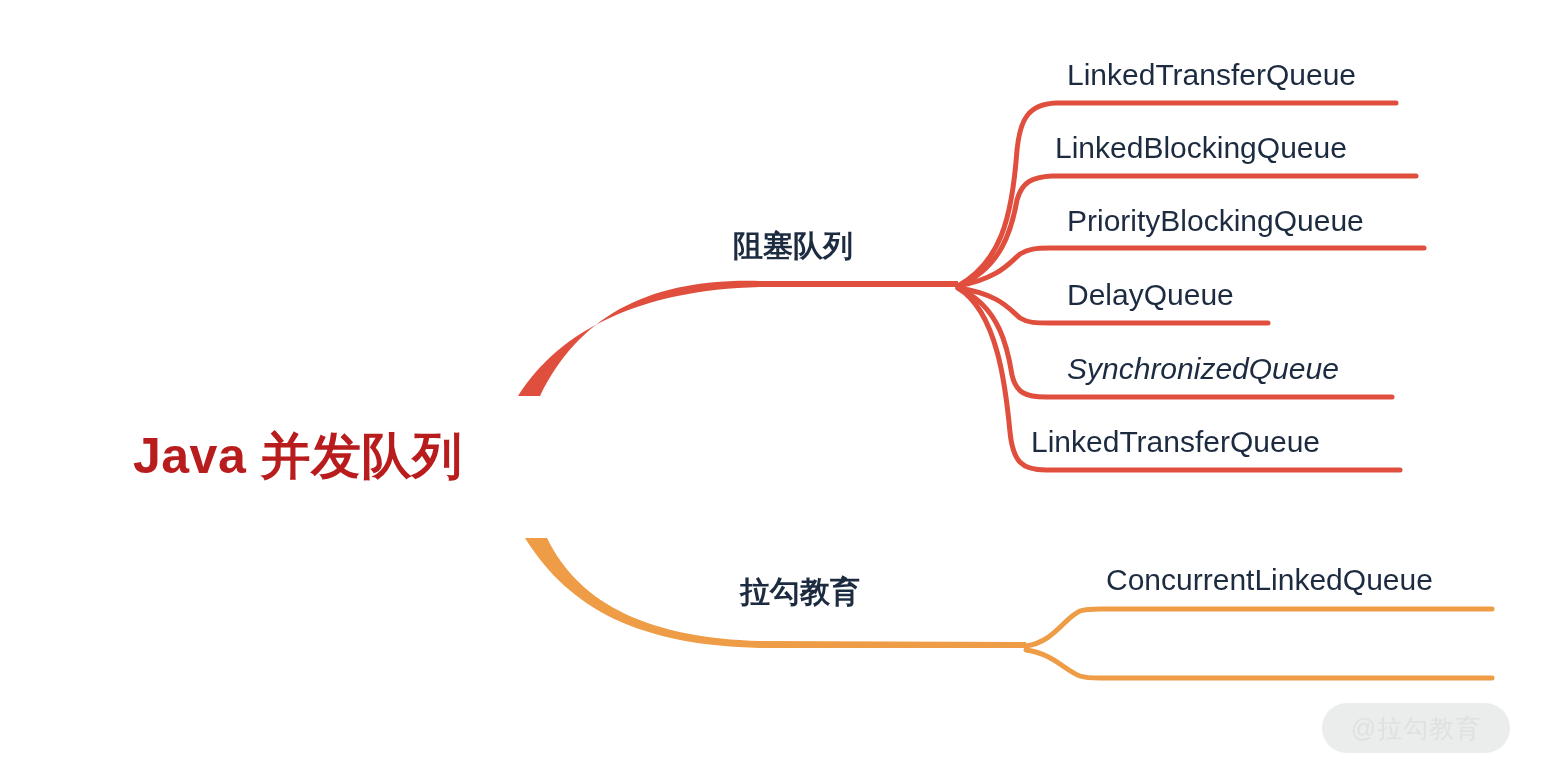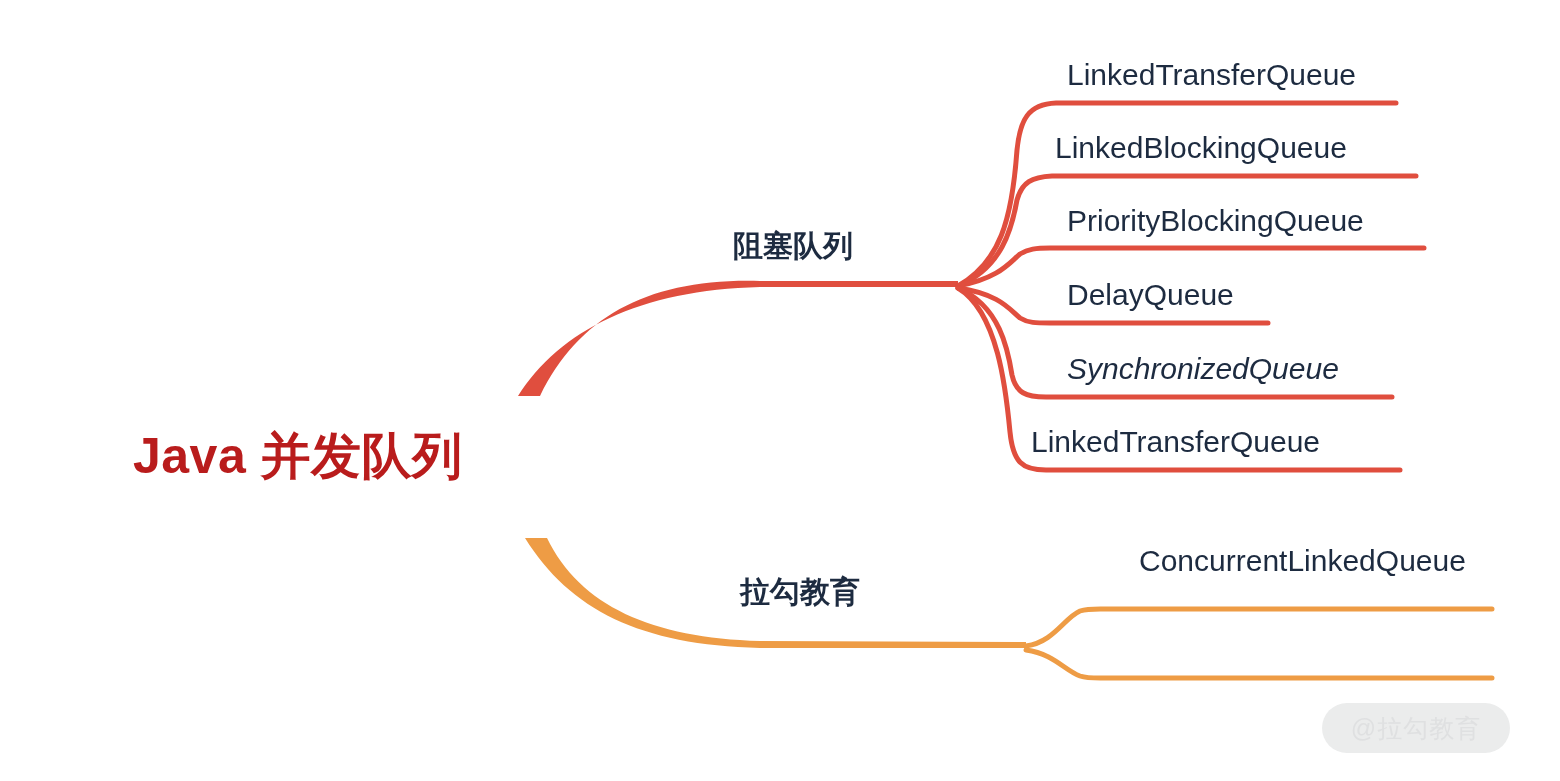--- a/index.html
+++ b/index.html
@@ -148,20 +148,20 @@
   <div class="leaf-label" style="left:1055px; top:129px;">LinkedBlockingQueue</div>
 
   <div class="leaf-label" style="left:1067px; top:202px;">PriorityBlockingQueue</div>
 
   <div class="leaf-label" style="left:1067px; top:276px;text-align:center;">DelayQueue</div>
 
   <div class="leaf-label" style="left:1067px; top:350px;font-style:italic;">SynchronizedQueue</div>
 
   <div class="leaf-label" style="left:1031px; top:423px;">LinkedTransferQueue</div>
 
-  <div class="leaf-label" style="left:1106px; top:542px;margin-left:33px;">ConcurrentLinkedQueue</div>
+  <div class="leaf-label" style="left:1106px; top:561px;">ConcurrentLinkedQueue</div>
 
 
   <div class="watermark">
     <div class="watermark-text">@拉勾教育</div>
   </div>
 
 </div>
 
 </body></html>

